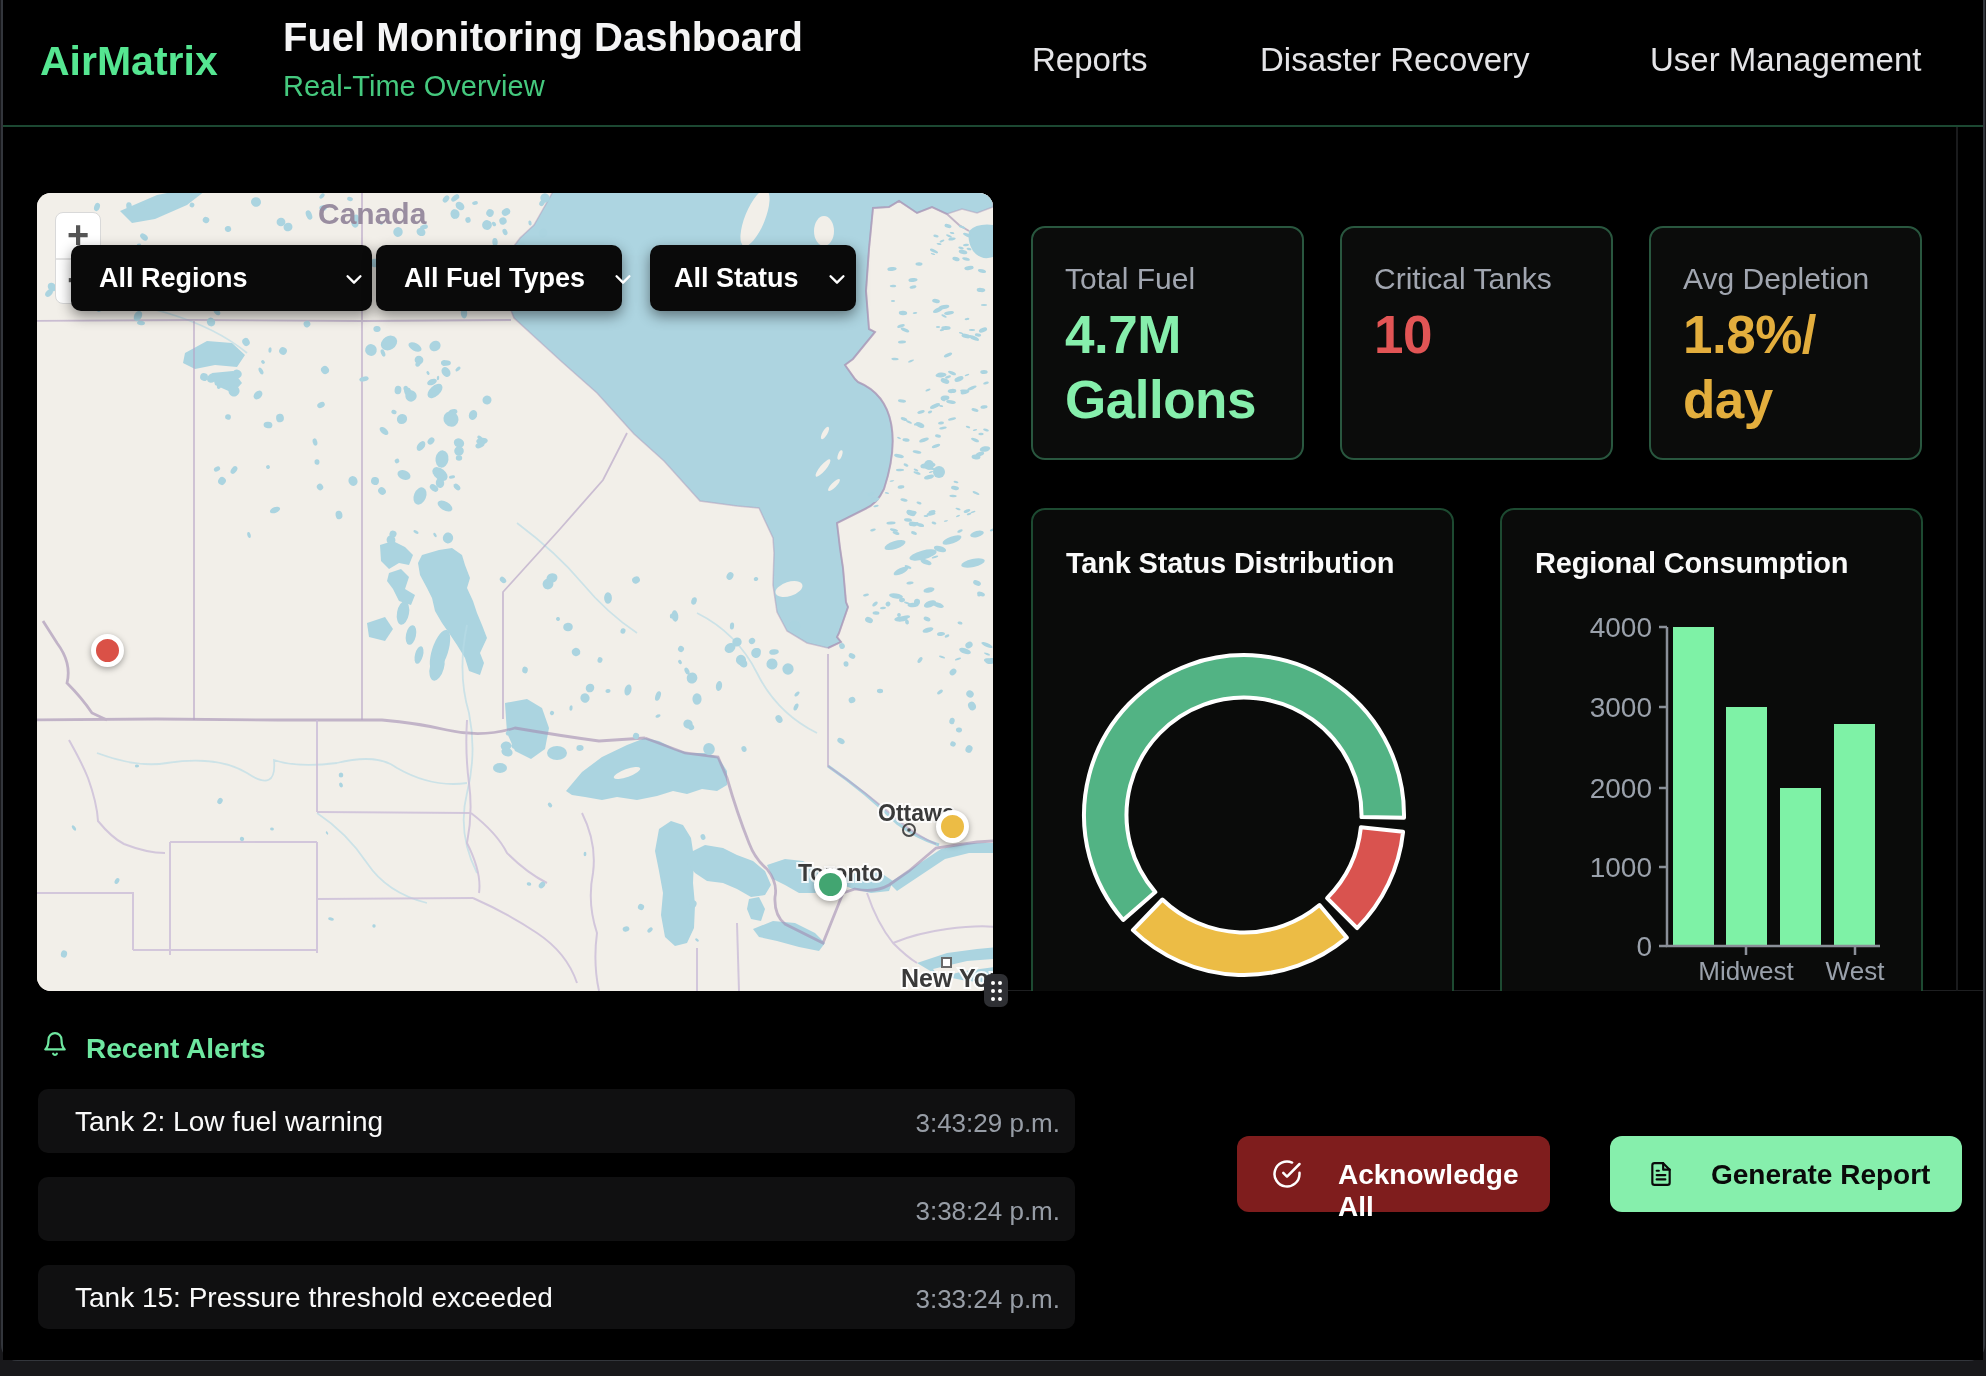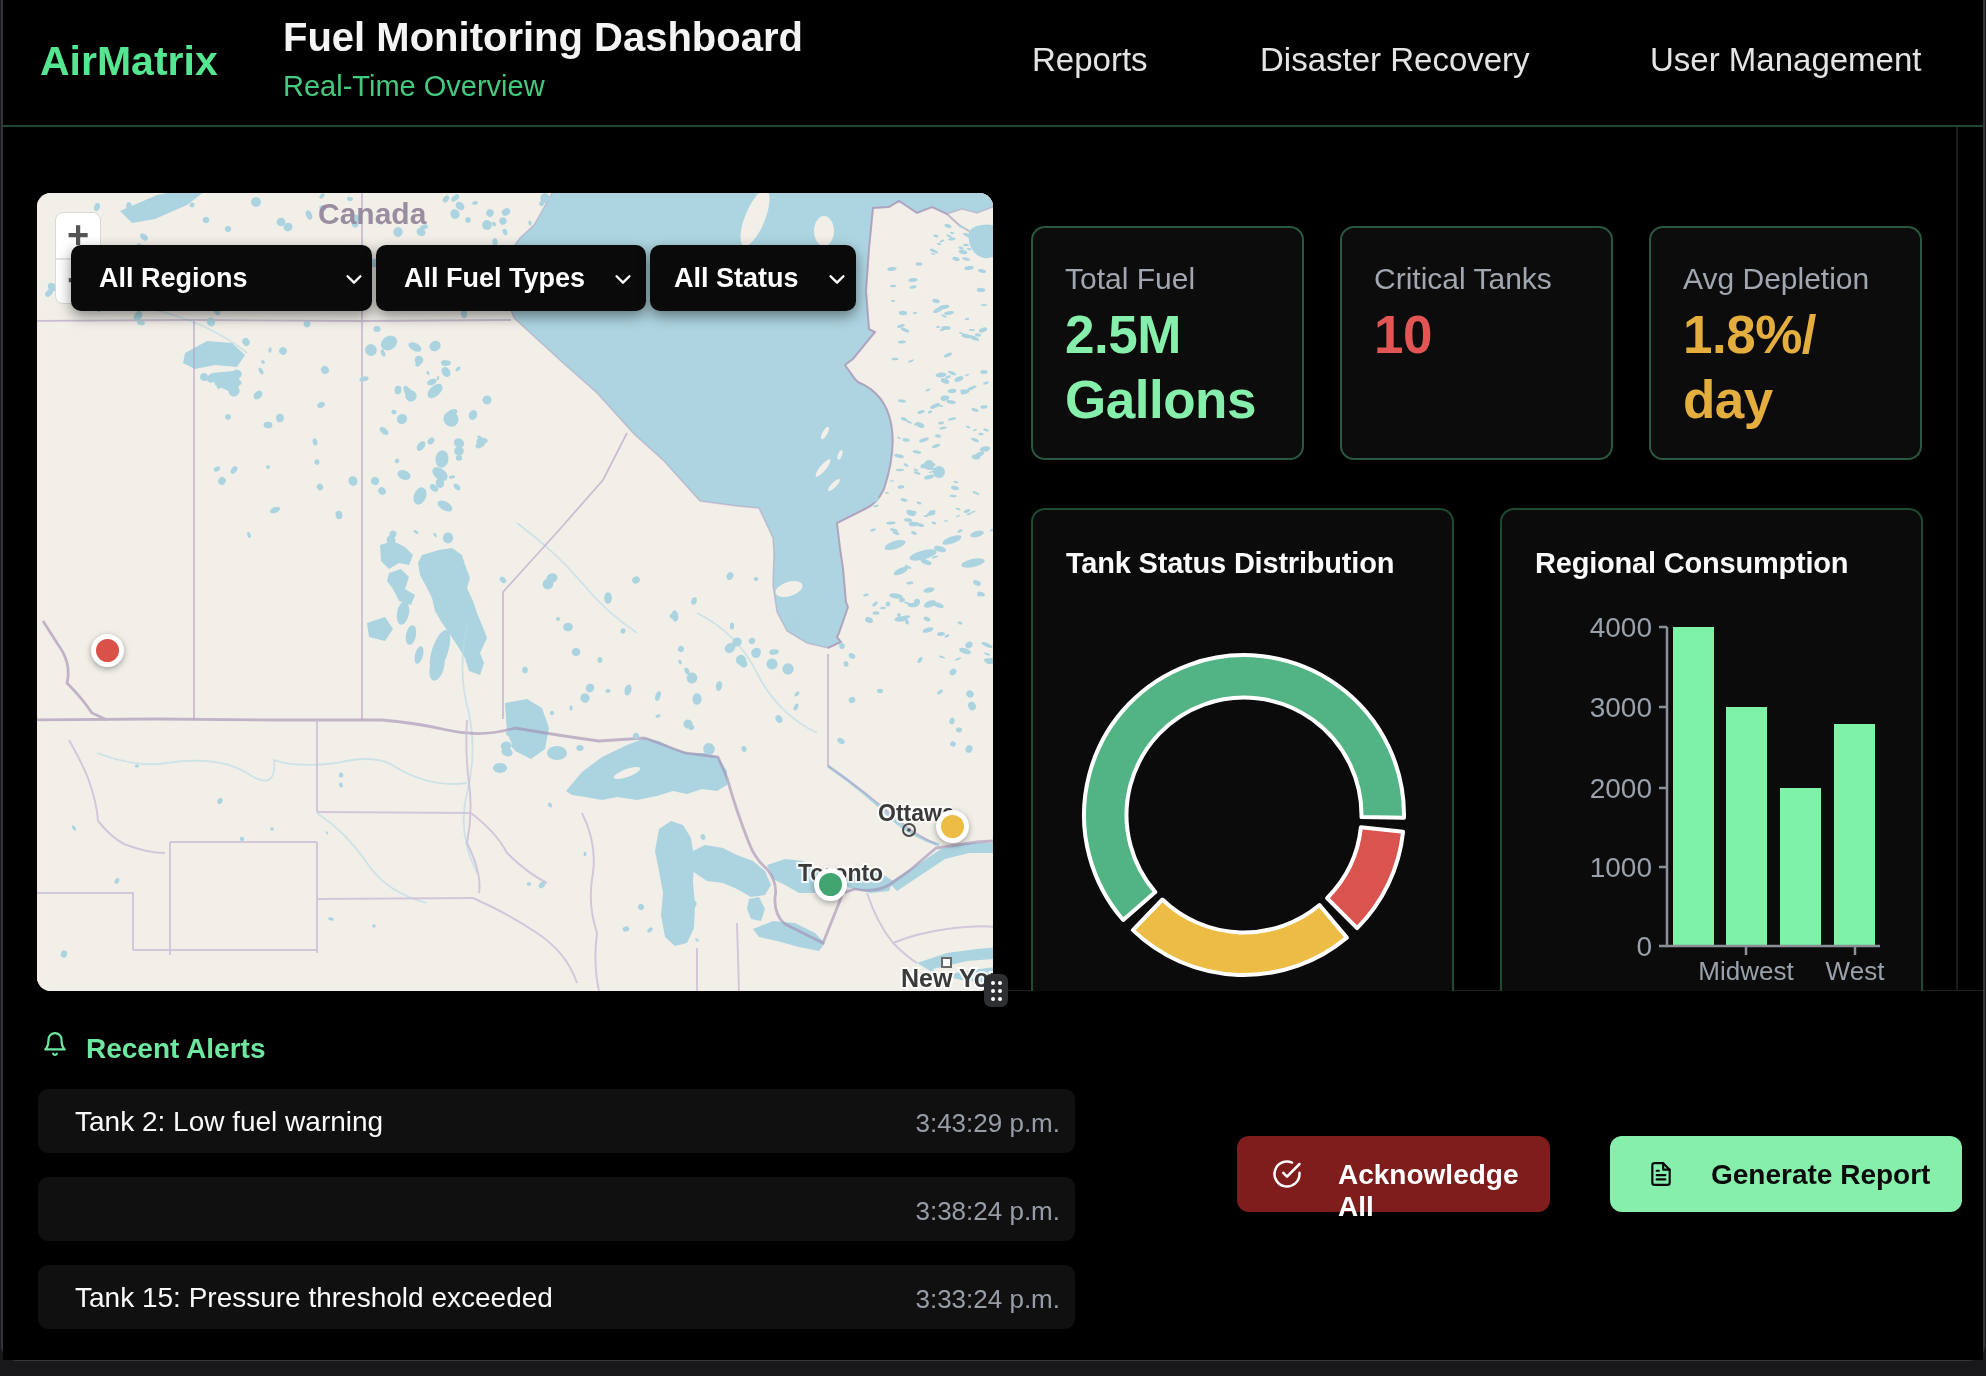--- a/index.html
+++ b/index.html
@@ -594,21 +594,21 @@
   <div class="zoomctl">
     <div class="zplus">+</div>
     <div class="zline"></div>
     <div class="zminus">−</div>
   </div>
 
   <div class="dd" style="left:71px; width:301px;"><span style="margin-left:28px;">All Regions</span>
     <svg class="chev" style="left:272px;" viewBox="0 0 24 24" fill="none" stroke="#fff" stroke-width="2.6" stroke-linecap="round" stroke-linejoin="round">
       <path d="M5 9l7 7 7-7"></path>
     </svg></div>
-  <div class="dd" style="left:376px; width:270px;"><span style="margin-left:28px;">All Fuel Types</span>
+  <div class="dd" style="left:376px; width:246px;"><span style="margin-left:28px;">All Fuel Types</span>
     <svg class="chev" style="left:236px;" viewBox="0 0 24 24" fill="none" stroke="#fff" stroke-width="2.6" stroke-linecap="round" stroke-linejoin="round">
       <path d="M5 9l7 7 7-7"></path>
     </svg></div>
   <div class="dd" style="left:650px; width:206px;"><span style="margin-left:24px;">All Status</span>
     <svg class="chev" style="left:176px;" viewBox="0 0 24 24" fill="none" stroke="#fff" stroke-width="2.6" stroke-linecap="round" stroke-linejoin="round">
       <path d="M5 9l7 7 7-7"></path>
     </svg></div>
 
   <div class="mk" style="left:91px; top:634px; background:#da5147;"></div>
   <div class="mk" style="left:936px; top:810px; background:#ecbc45;"></div>
@@ -617,21 +617,21 @@
     <i style="left:7px; top:7px;"></i>
     <i style="left:14px; top:7px;"></i>
     <i style="left:7px; top:15px;"></i>
     <i style="left:14px; top:15px;"></i>
     <i style="left:7px; top:23px;"></i>
     <i style="left:14px; top:23px;"></i>
   </div>
 
   <div class="scard" style="left:1031px;">
     <div class="lbl">Total Fuel</div>
-    <div class="val" style="color:#86efac;">2.5M Gallons</div>
+    <div class="val" style="color:#86efac;">4.7M Gallons</div>
   </div>
   <div class="scard" style="left:1340px;">
     <div class="lbl">Critical Tanks</div>
     <div class="val" style="color:#e25555;">10</div>
   </div>
   <div class="scard" style="left:1649px;">
     <div class="lbl">Avg Depletion</div>
     <div class="val" style="color:#e3ae3d;">1.8%/ day</div>
   </div>
 

